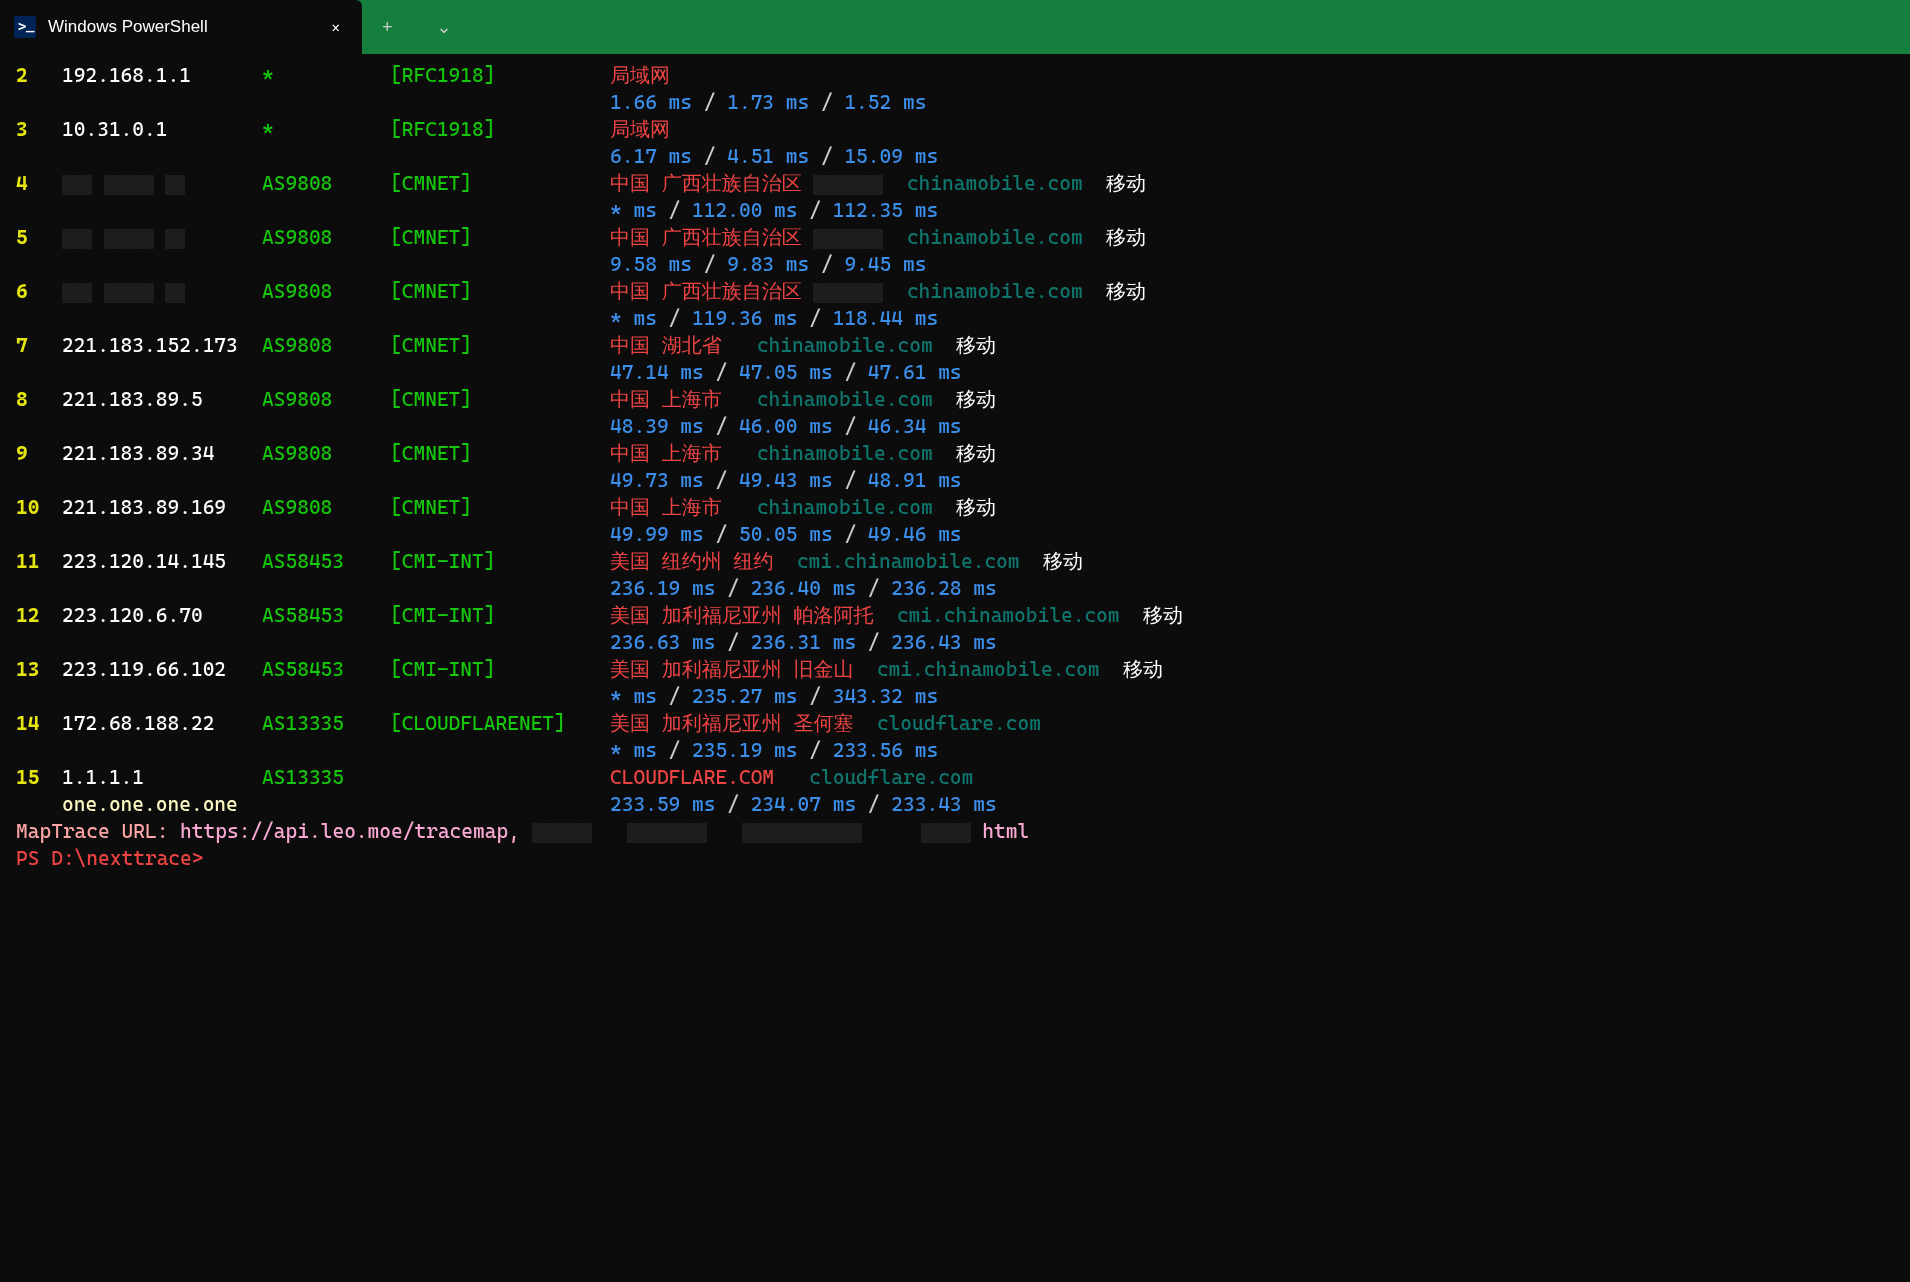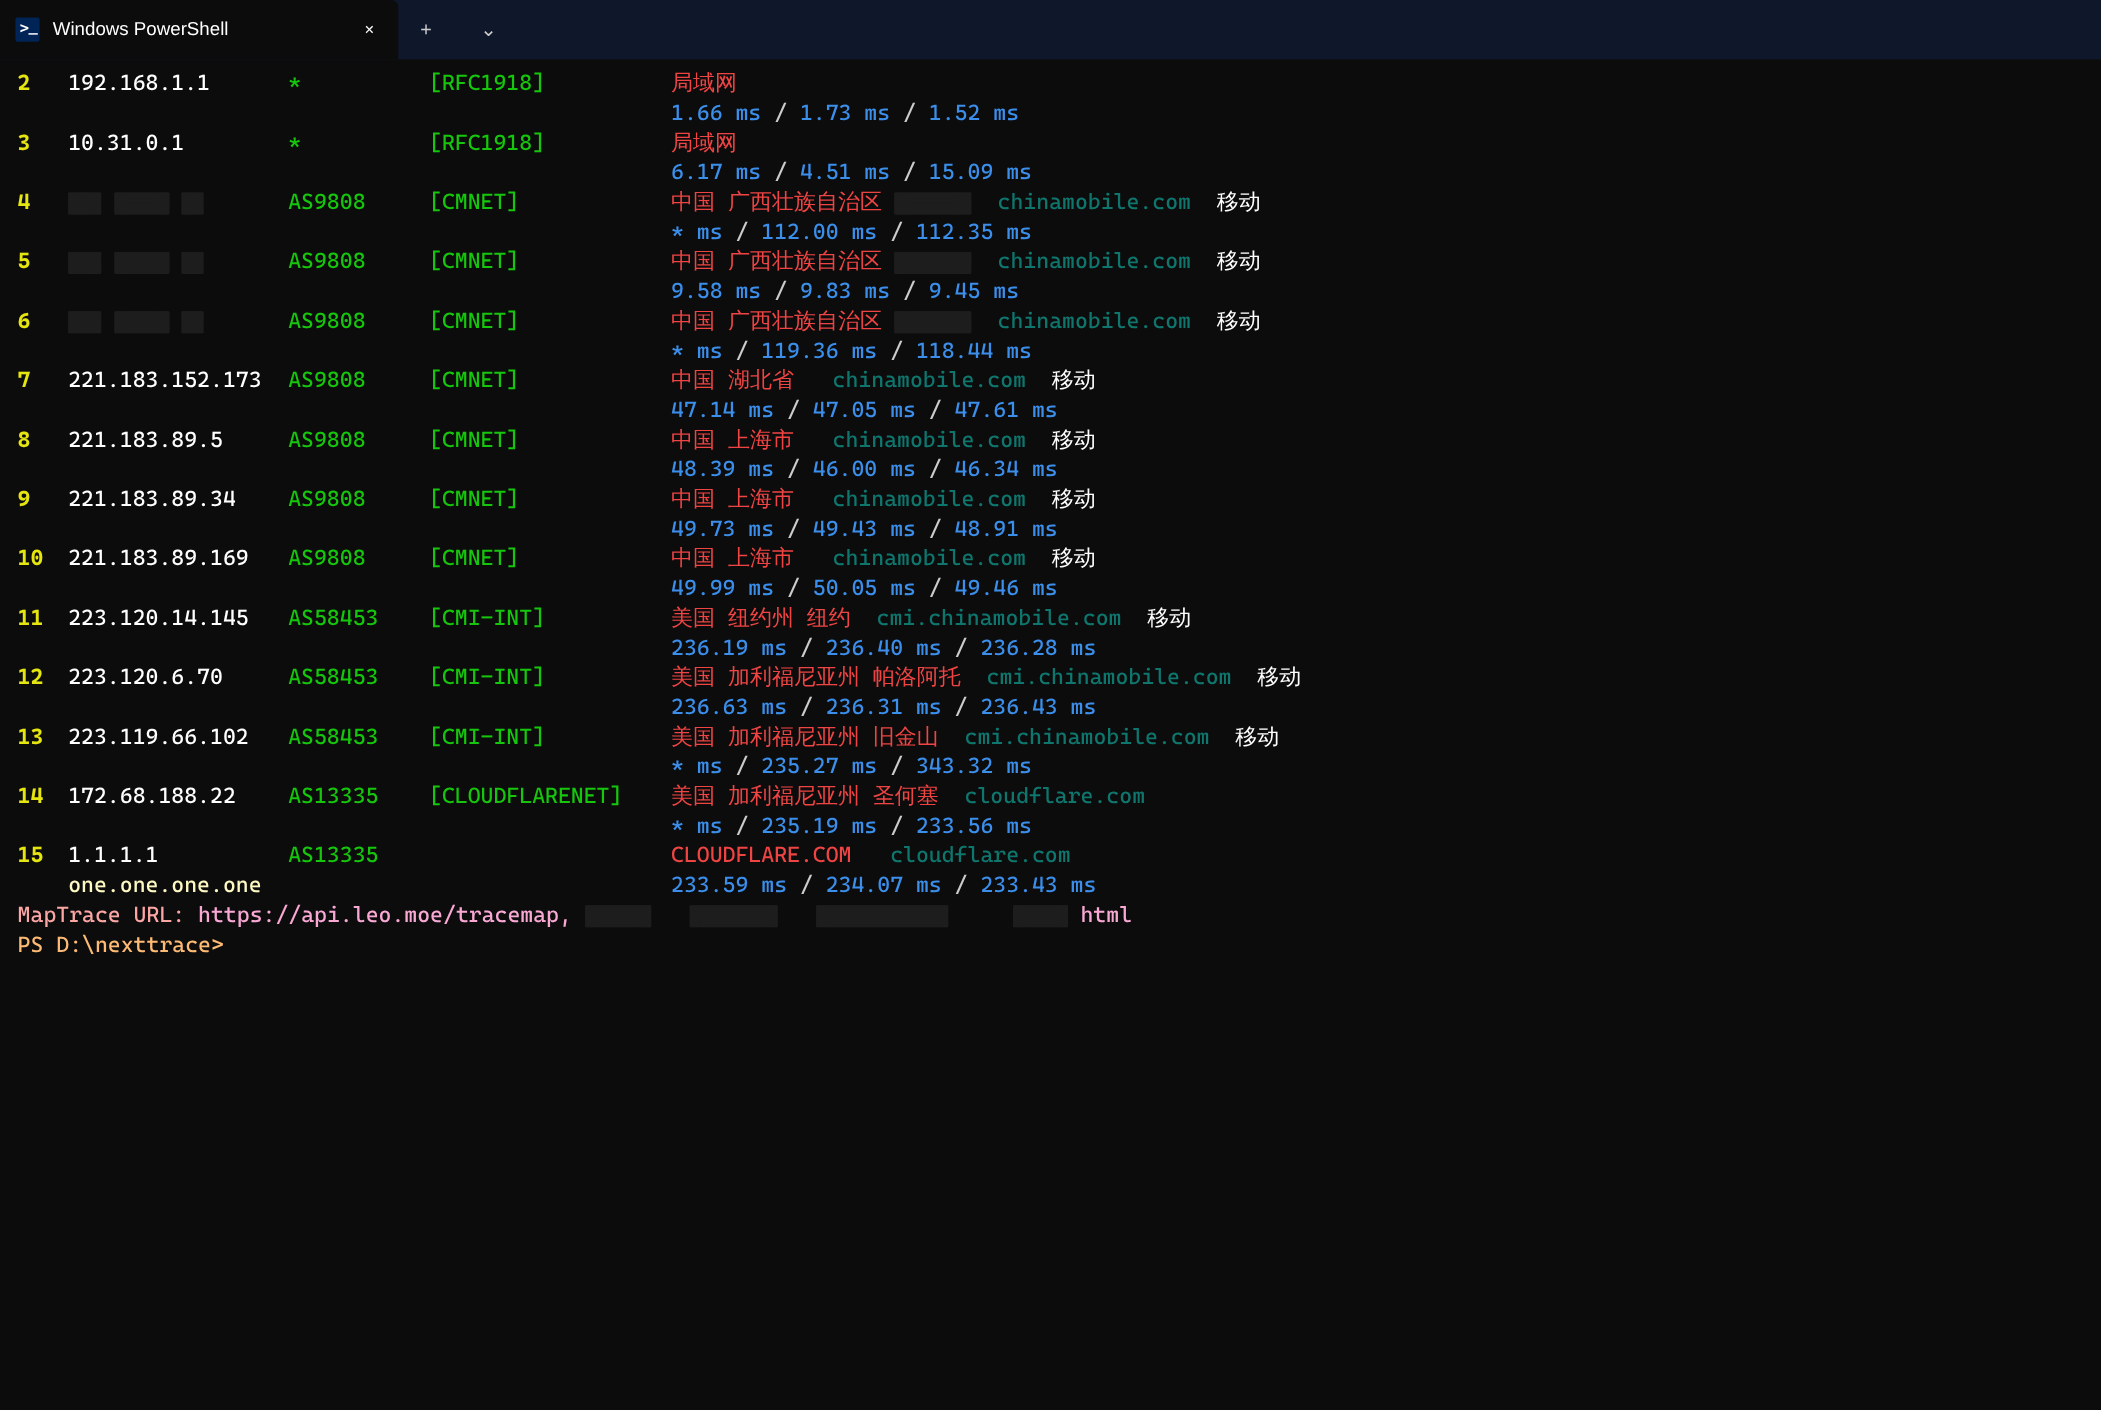--- a/index.html
+++ b/index.html
@@ -1,18 +1,18 @@
 <!DOCTYPE html>
 <html><head>
 <meta charset="utf-8">
 <style>
   html,body{margin:0;padding:0;height:100%;background:#0c0c0c;color:#ccc;overflow:hidden}
   body{font-family:Consolas,'Cascadia Mono',monospace;font-size:20px;line-height:1.35}
   
-  .titlebar{height:54px;background:#0f172a;display:flex;align-items:stretch}
+  .titlebar{height:54px;background:#15803d;display:flex;align-items:stretch}
   .tab{display:flex;align-items:center;gap:12px;background:#0c0c0c;padding:0 18px 0 14px;
        border-top-right-radius:6px;min-width:330px;position:relative}
   .tab .ps-icon{width:22px;height:22px;background:#012456;position:relative;display:inline-block;border-radius:2px}
   .tab .ps-icon::after{content:">";position:absolute;color:#fff;font-weight:bold;font-size:14px;left:4px;top:1px;font-family:Consolas,monospace}
   .tab .ps-icon::before{content:"_";position:absolute;color:#fff;font-weight:bold;font-size:14px;left:12px;top:-1px;font-family:Consolas,monospace}
   .tab-title{color:#fff;font-family:"Segoe UI",sans-serif;font-size:17px;font-weight:500}
   .tab-close{margin-left:auto;color:#fff;font-size:14px;cursor:pointer;padding:4px}
   .tabbar-right{display:flex;align-items:center;gap:4px}
   .tb-btn{color:#ccc;padding:0 20px;display:flex;align-items:center;cursor:pointer;font-size:18px;height:100%;font-family:"Segoe UI",sans-serif}
   
@@ -25,21 +25,21 @@
   .net{color:#16c60c}
   .geo{color:#ef4444}
   .dom{color:#0f766e}
   .carrier{color:#fff}
   .lat{color:#3b8eea}
   .latsep{color:#ccc}
   .rdns{color:#fef9c3}
   .redact{background:#1e1e1e;display:inline-block;height:1em;vertical-align:middle;border-radius:1px;box-shadow:0 0 8px 3px #1e1e1e inset}
   .footer{color:#fca5a5}
   .url{color:#f9a8d4}
-  .prompt{color:#fdba74}
+  .prompt{color:#ef4444}
 </style>
 </head>
 <body>
 
 <div class="titlebar">
   <div class="tab">
     <span class="ps-icon"></span>
     <span class="tab-title">Windows PowerShell</span>
     <span class="tab-close">✕</span>
   </div>

